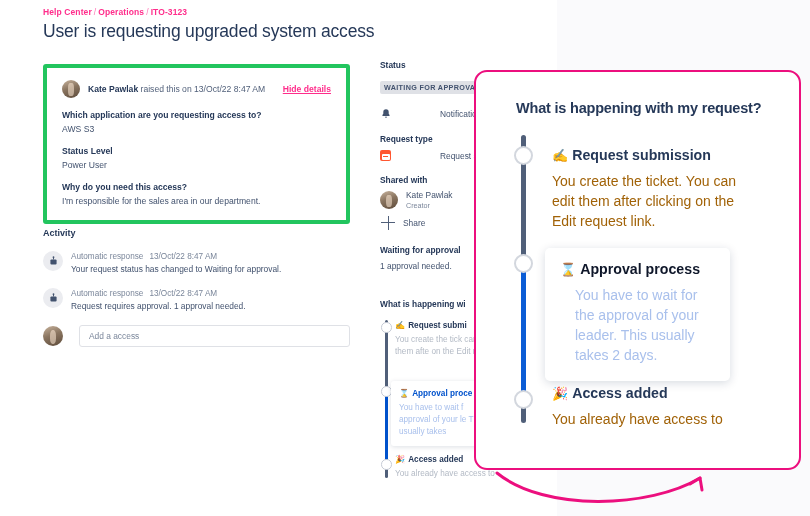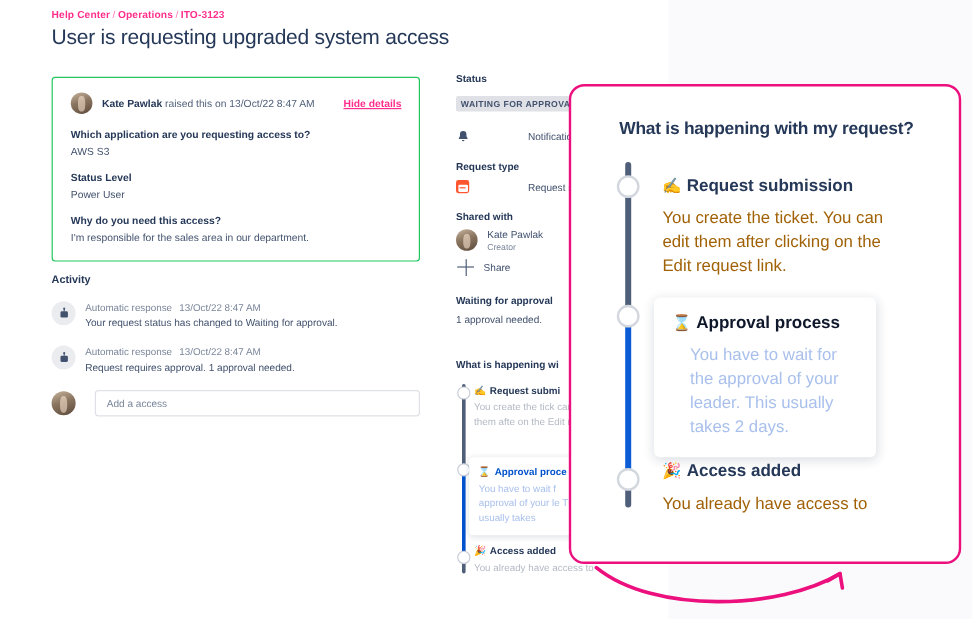--- a/index.html
+++ b/index.html
@@ -46,21 +46,21 @@
     letter-spacing: -0.2px;
     white-space: nowrap;
   }
 
   
   .req-card {
     position: absolute;
     left: 43px; top: 64px;
     width: 307px;
     background: #ffffff;
-    border: 1px solid #22c55e;
+    border: 4px solid #22c55e;
     border-radius: 3px;
     padding: 12px 15px 14px 15px;
   }
   .req-head {
     display: flex; align-items: center;
     margin-bottom: 12px;
   }
   .avatar {
     width: 18px; height: 18px; border-radius: 50%;
     background: linear-gradient(160deg,#c9b49e 0%,#8a7560 45%,#5d4a3a 100%);
@@ -71,21 +71,21 @@
     content:""; position:absolute; left:35%; top:18%;
     width:30%; height:70%; border-radius:40%;
     background: rgba(255,235,215,.55);
   }
   .req-head-text {
     font-size: 8.6px; color: #505f79; flex: 1 1 auto; white-space: nowrap;
   }
   .req-head-text b { color: #253858; font-weight: bold; }
   .hide-details {
     font-size: 8.6px; color: #ff2d8b; font-weight: bold;
-    text-decoration: underline; white-space: nowrap; cursor: pointer; padding-left: 24px;
+    text-decoration: underline; white-space: nowrap; cursor: pointer;
   }
   .fld-label {
     font-size: 8.6px; font-weight: bold; color: #253858;
     margin-bottom: 4px;
   }
   .fld-value {
     font-size: 8.6px; color: #42526e; margin-bottom: 12px;
   }
   .fld-value.last { margin-bottom: 0; }
 

